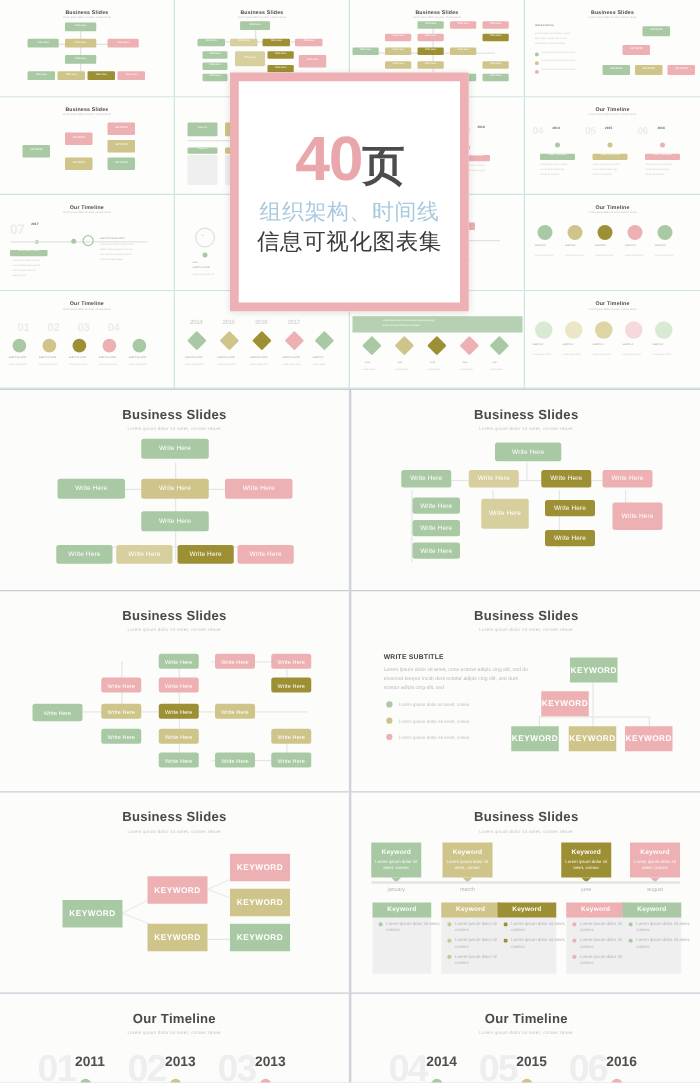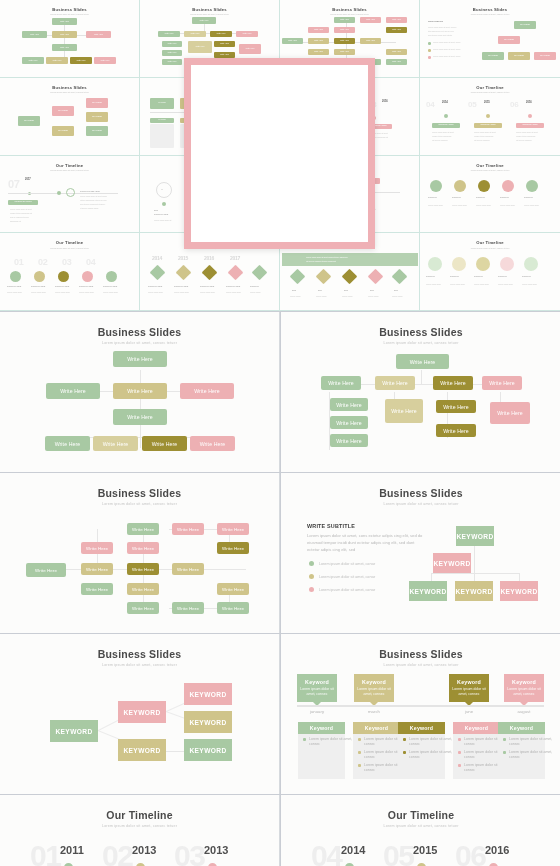--- a/index.html
+++ b/index.html
@@ -488,20 +488,25 @@
     <div class="mtext" style="left:6px;top:50px;">Lorem ipsum dolor</div>
     <div class="mtext" style="left:30px;top:50px;">Lorem ipsum dolor</div>
     <div class="mtext" style="left:54px;top:50px;">Lorem ipsum dolor</div>
     <div class="mtext" style="left:78px;top:50px;">Lorem ipsum dolor</div>
     <div class="mtext" style="left:102px;top:50px;">Lorem ipsum dolor</div>
   </div>
 
 </div>
 
 <div class="title-card">
+  <div class="tc-line1">
+    <span class="tc-40">40</span><span class="tc-ye">页</span>
+  </div>
+  <div class="tc-line2">组织架构、时间线</div>
+  <div class="tc-line3">信息可视化图表集</div>
 </div>
 
 <div class="slides">
 
   <div class="slide">
     <div class="s-title">Business Slides</div>
     <div class="s-sub">Lorem ipsum dolor sit amet, consec tetuer</div>
     <div class="ln" style="left:139.5px;top:58px;width:1px;height:78px;"></div>
     <div class="ln" style="left:58px;top:79px;width:164px;height:1px;"></div>
     <div class="ln" style="left:67px;top:125px;width:145px;height:1px;"></div>

